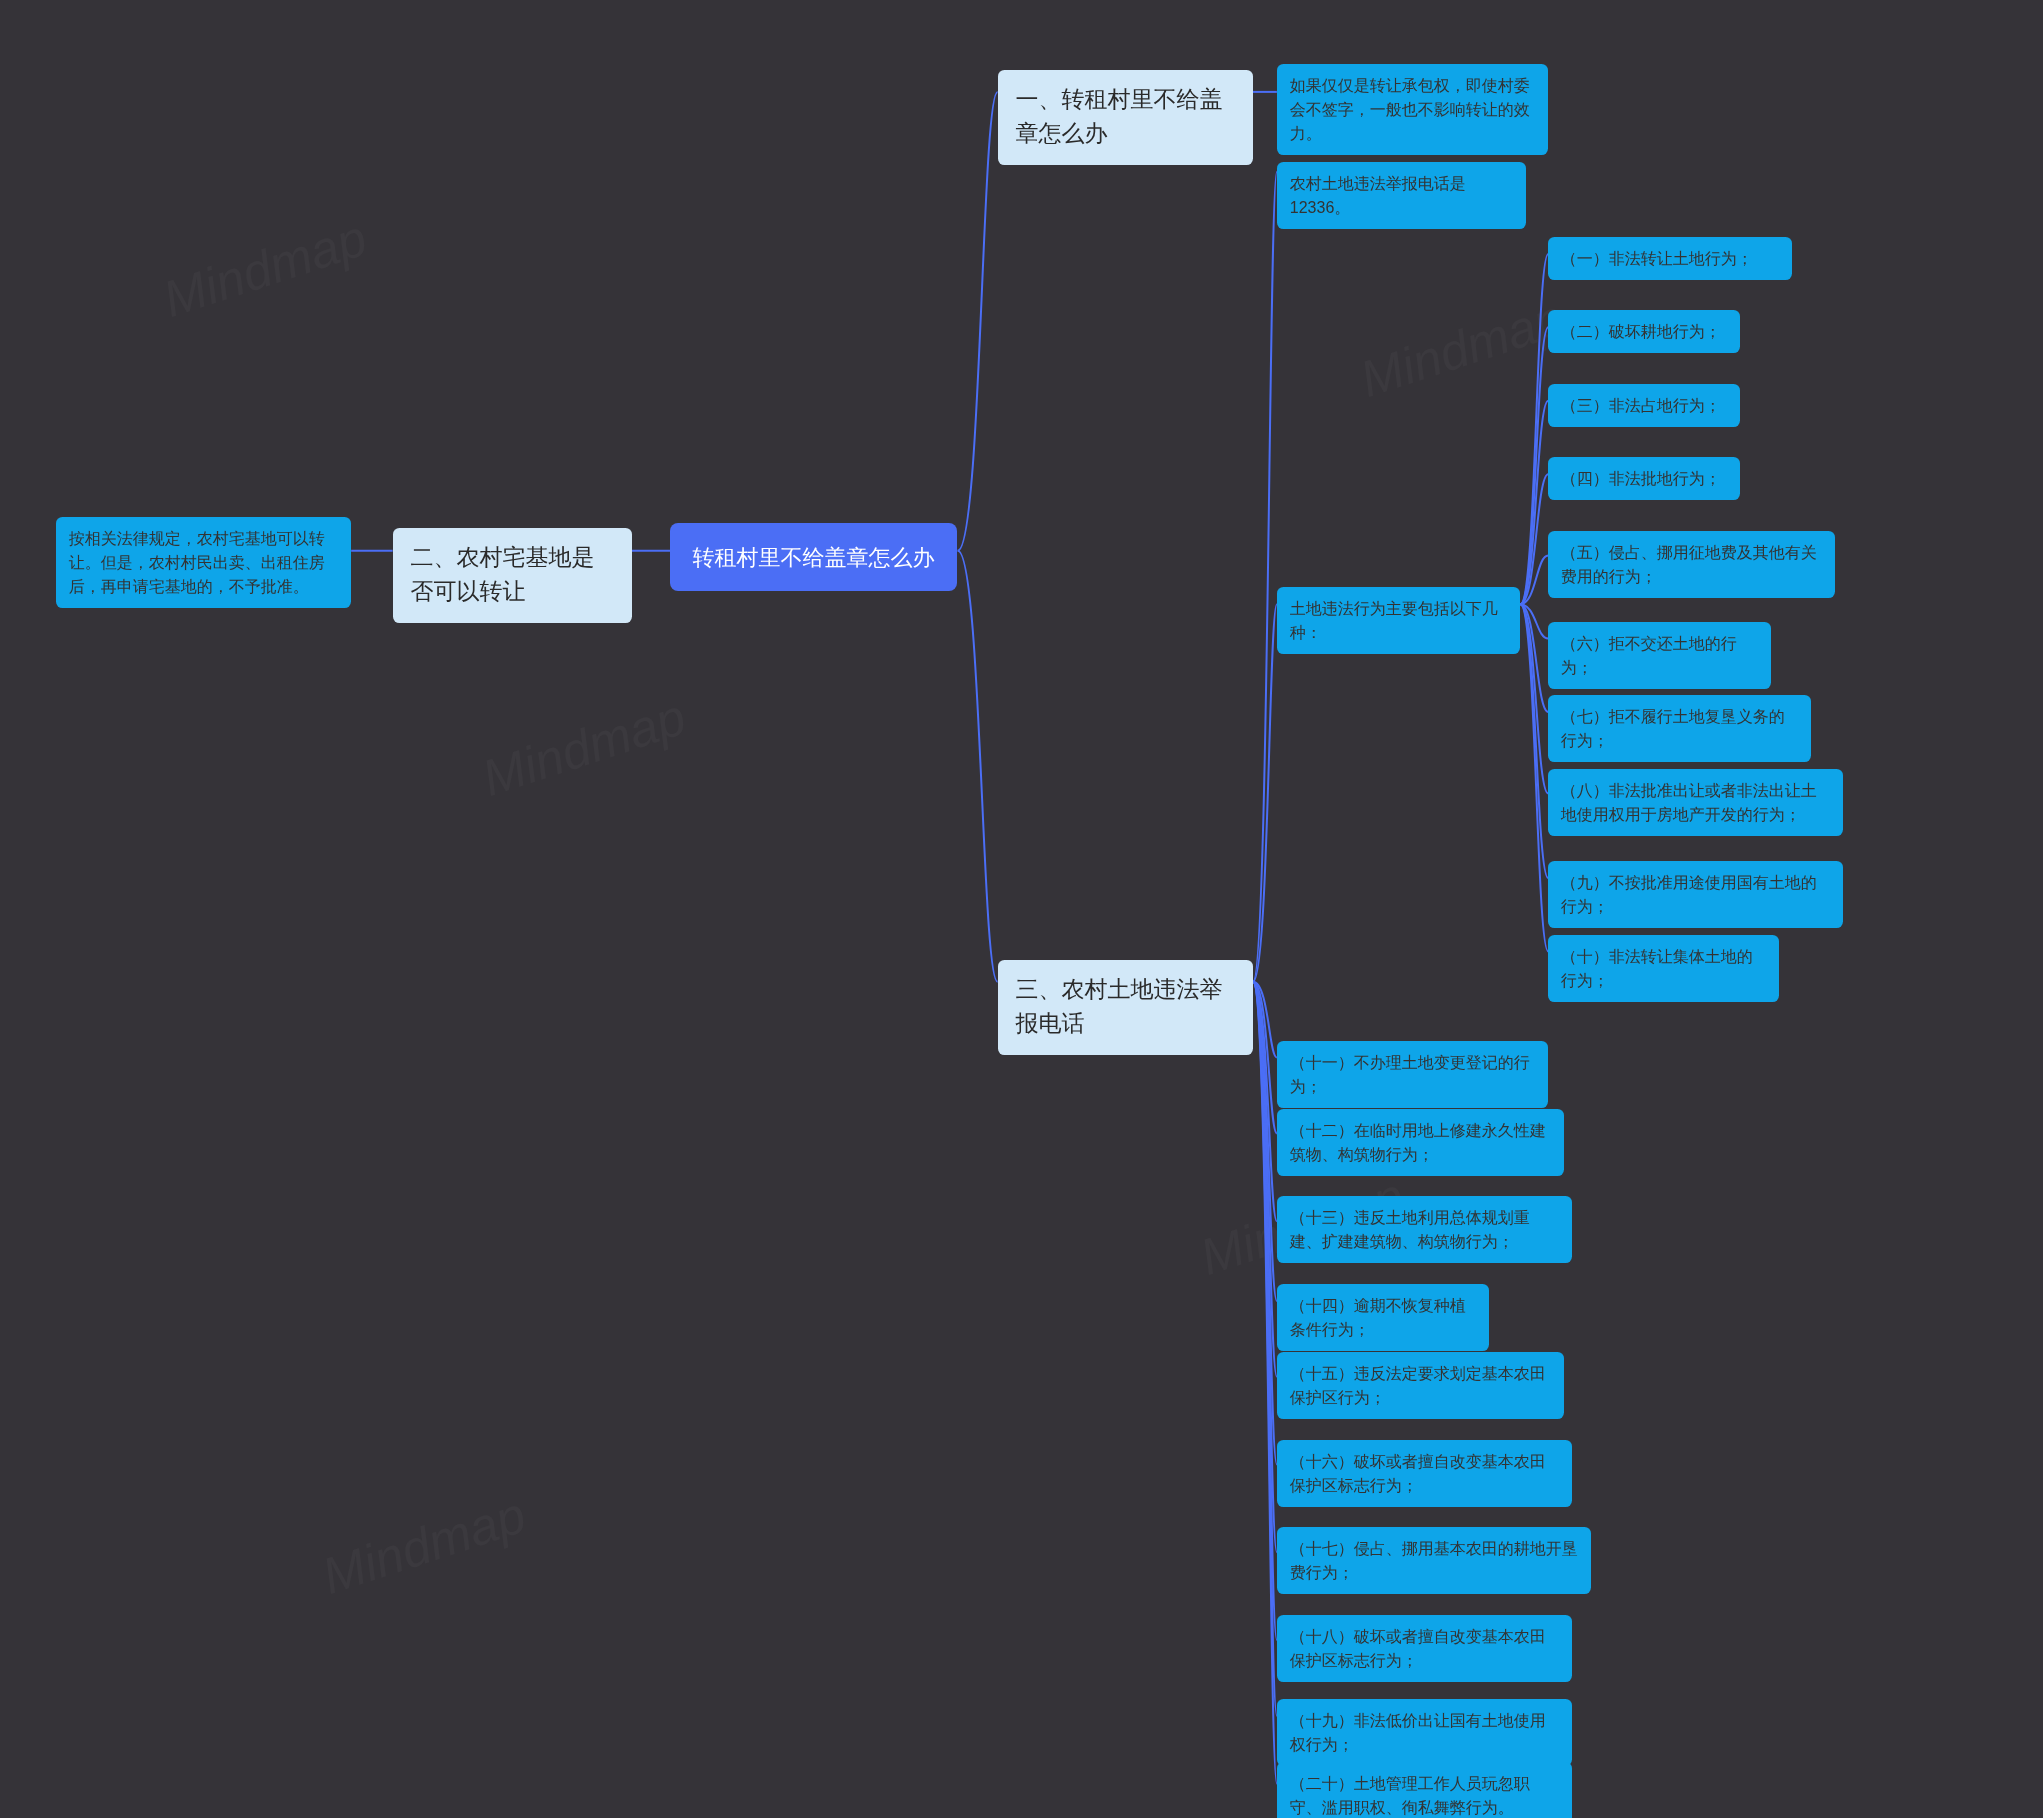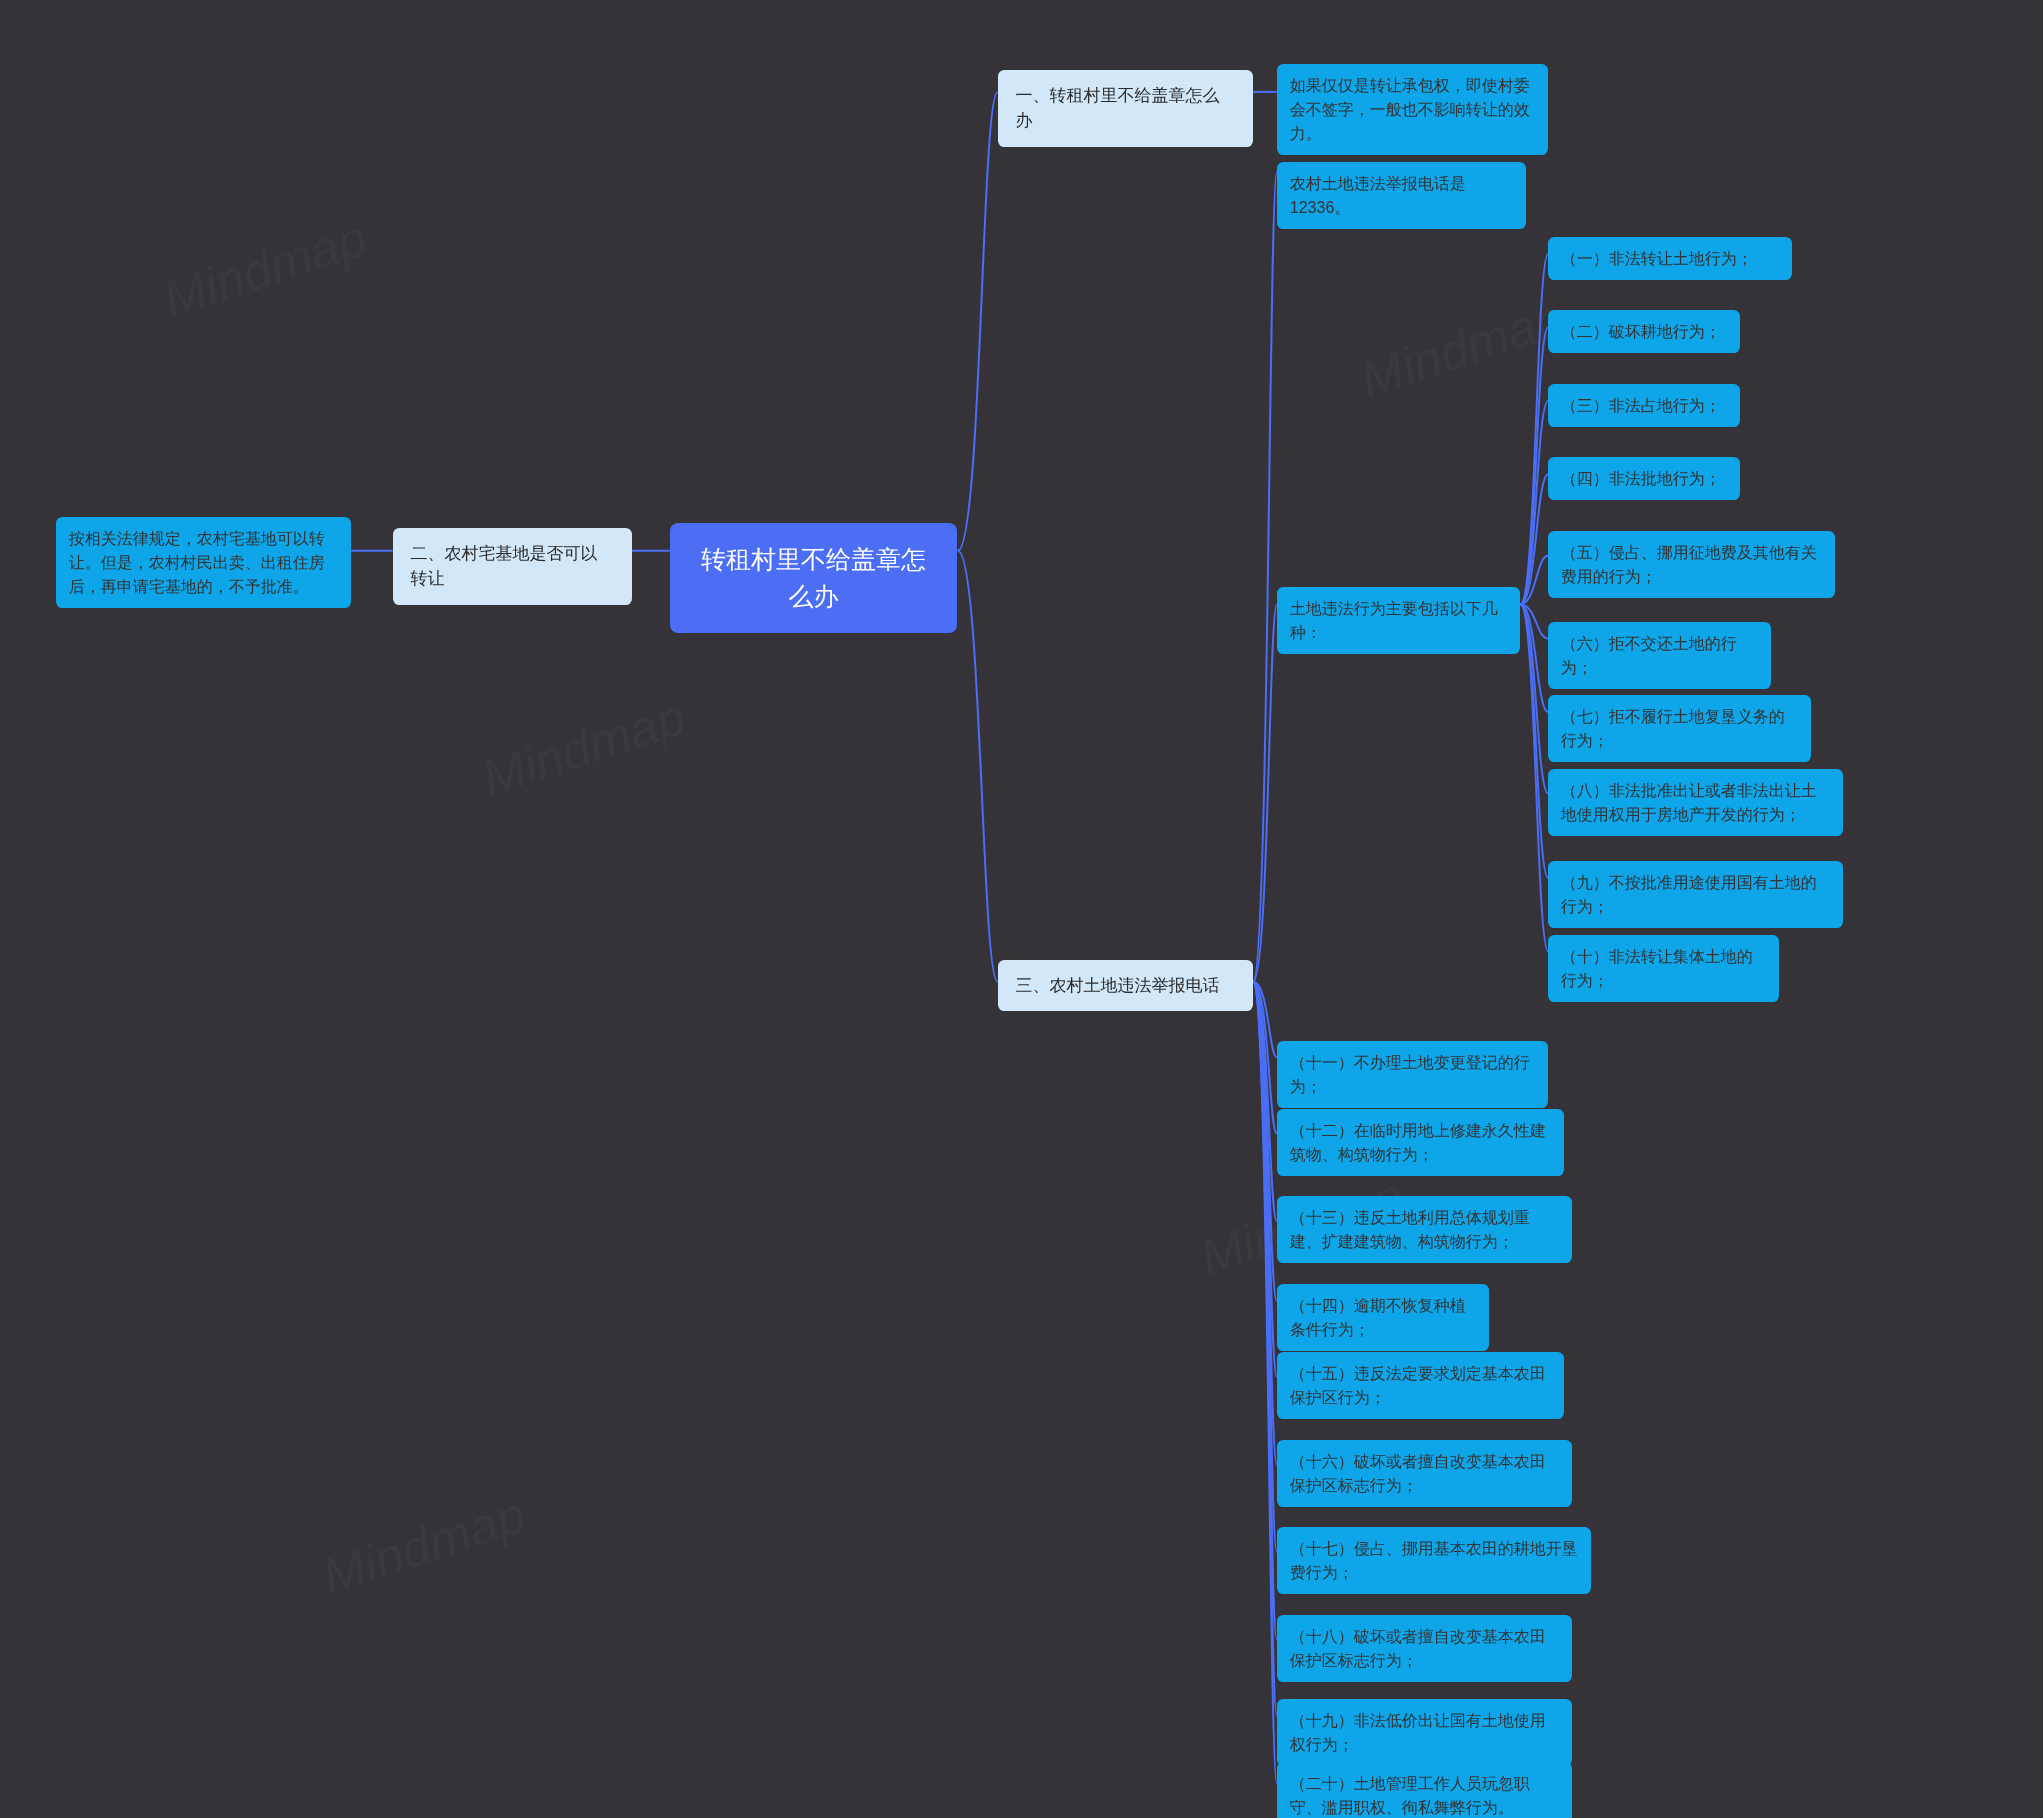--- a/index.html
+++ b/index.html
@@ -22,28 +22,28 @@
     position: absolute;
     border-radius: 6.4px;
     font-size: 17.6px;
     line-height: 1.5;
     padding: 11.2px 16px;
     color: #1a1a1a;
   }
   .root {
     background: #4b6ef5;
     color: #fff;
-    font-size: 25px;
+    font-size: 22px;
     padding: 17.6px 22.3px;
     border-radius: 8px;
   }
   .branch {
     background: #d2e8f8;
     color: #2a2a2a;
-    font-size: 17px;
+    font-size: 23px;
     padding: 12.8px 17.6px;
     font-family: Liberation Serif, serif;
   }
   .leaf {
     background: #0ea5e9;
     color: #333;
     font-size: 16px;
     padding: 9.6px 12.8px;
     border-radius: 6.4px;
   }

